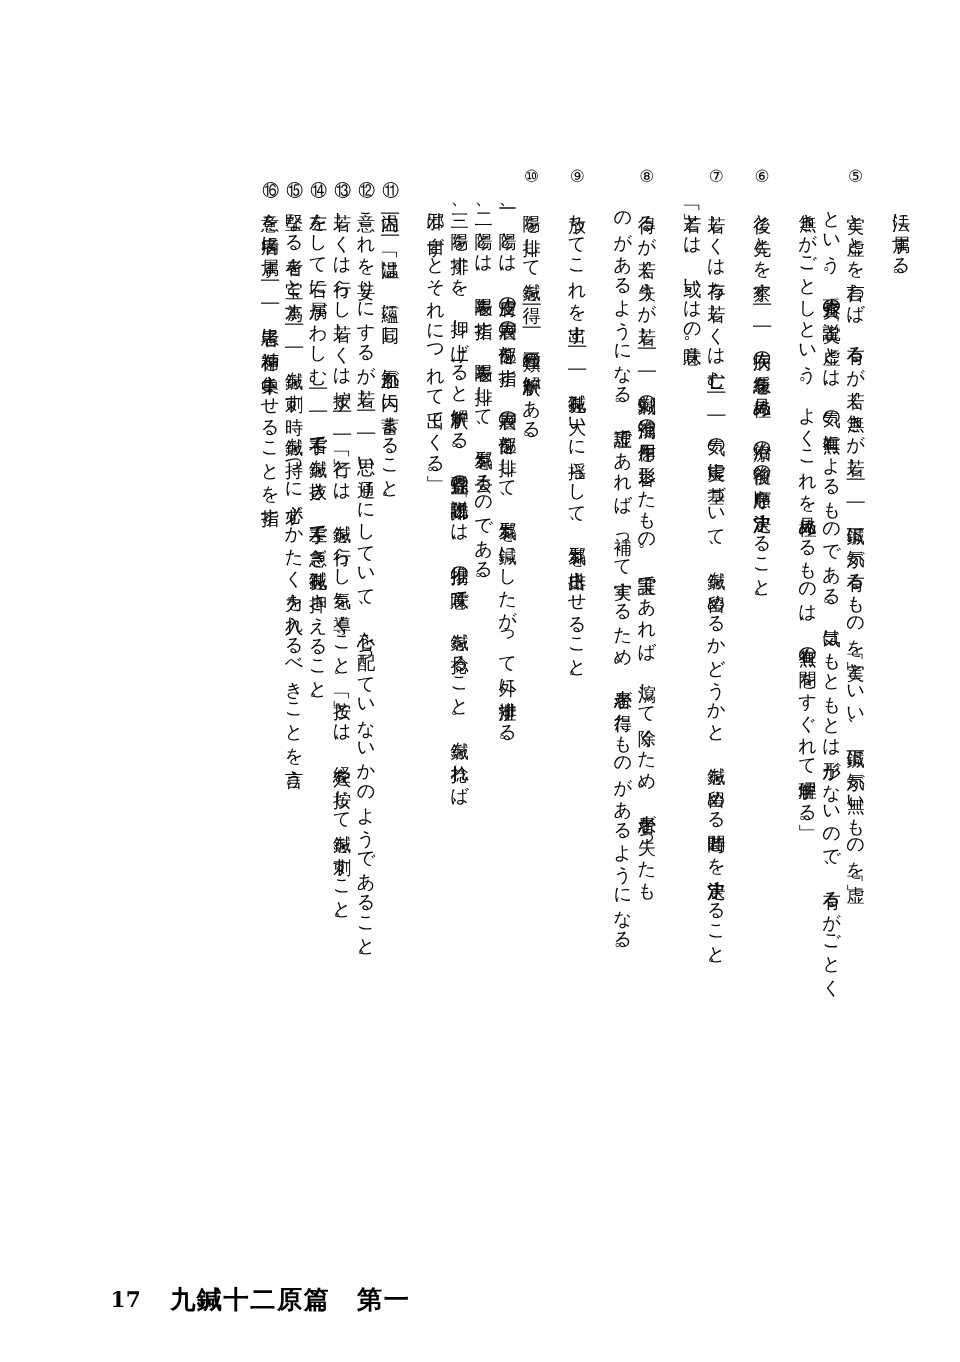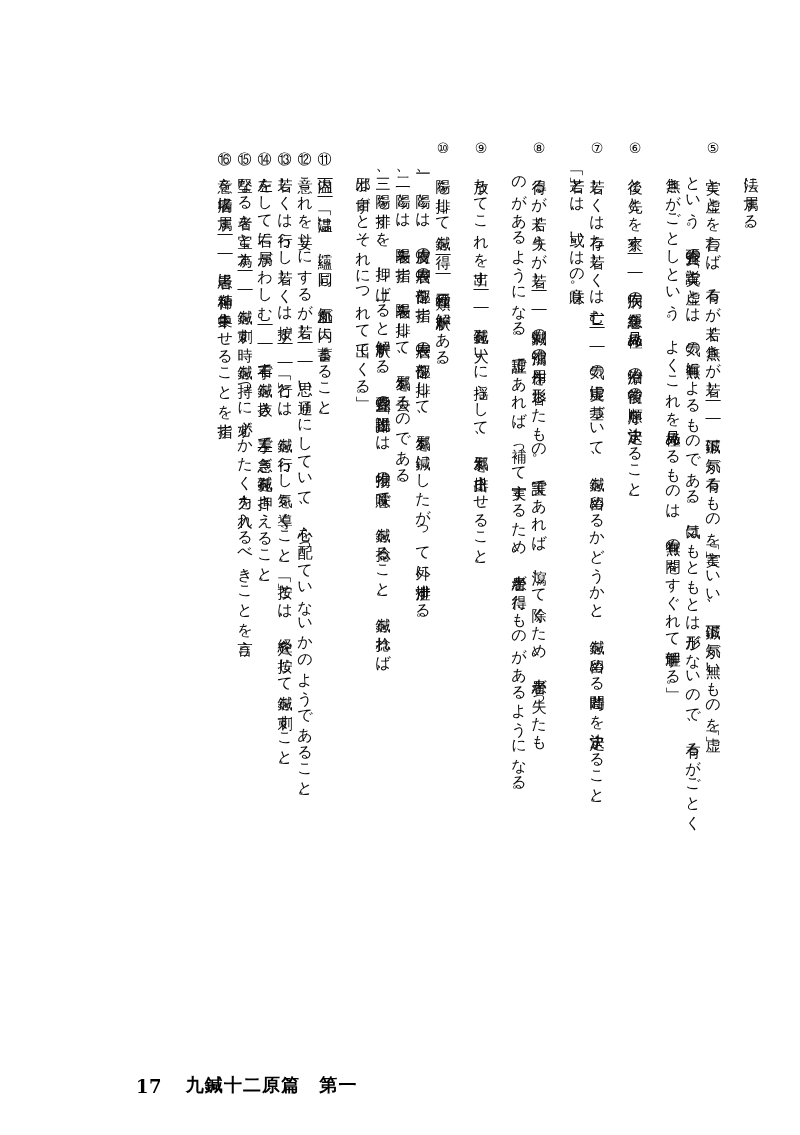--- a/index.html
+++ b/index.html
@@ -73,33 +73,32 @@
   .entry + .entry { margin-right: 0px; }
 
   .spacer-col { width: 18px; height: 100%; }
 
   
   #footer {
     position: absolute;
     left: 92px;
     bottom: 38px;
     display: flex;
-    align-items: flex-end;
+    align-items: center;
     gap: 24px;
-    margin-left: 44px;
   }
   #footer .pageno {
     font-family: "DejaVu Serif", "Liberation Serif", serif;
     font-size: 18px;
     font-weight: 700;
     letter-spacing: 0.02em;
   }
   #footer .chaptertitle {
     font-family: "DejaVu Serif", "Liberation Serif", serif;
-    font-size: 18px;
+    font-size: 21px;
     font-weight: 700;
     letter-spacing: 0.06em;
   }
 </style>
 </head>
 <body>
 
 <div id="page">
 
   <div id="annotations">

